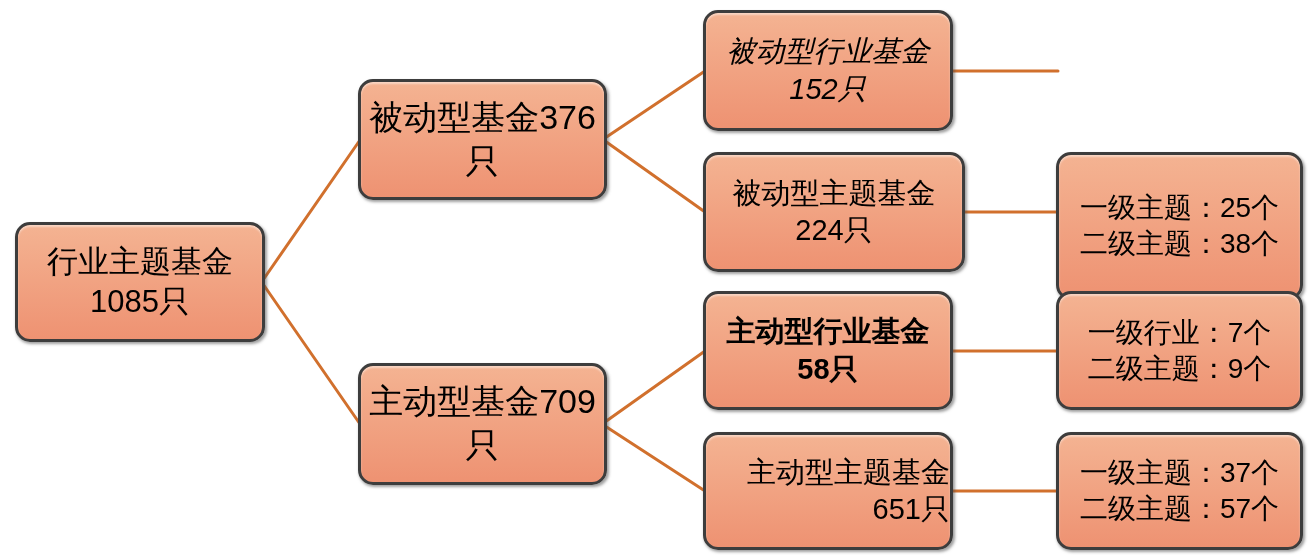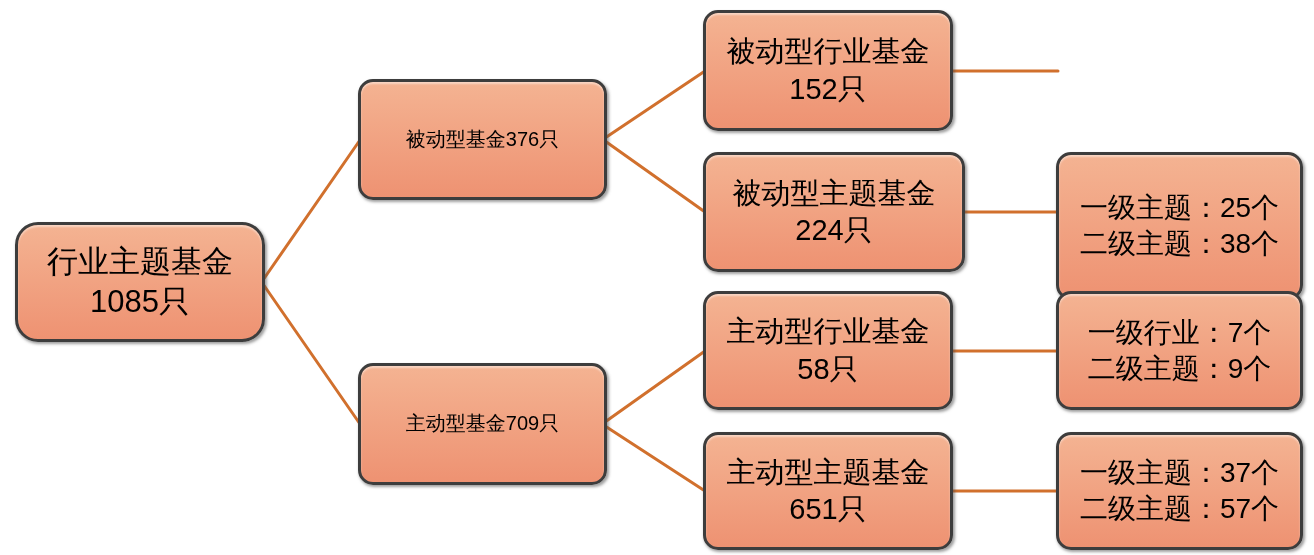--- a/index.html
+++ b/index.html
@@ -38,32 +38,32 @@
     align-items: center;
     justify-content: center;
     text-align: center;
     color: var(--text);
     background: linear-gradient(to bottom, var(--box-fill-top), var(--box-fill-bottom));
     border: 3px solid var(--box-border);
     border-radius: 15px;
     box-shadow: 1.5px 2px 3px rgba(80,80,80,0.55), inset 0 2px 2px rgba(255,255,255,0.45);
     line-height: 1.28;
   }
-  .lv1 { font-size: 31px; border-radius: 23px; }
-  .lv2 { font-size: 20px; }
+  .lv1 { font-size: 31px; }
+  .lv2 { font-size: 34px; }
   .lv3 { font-size: 29px; }
   .lv4 { font-size: 28px; }
 
   .pos-root { left: 15px;   top: 222px; width: 250px; height: 120px; }
   .pos-l2a  { left: 358px;  top: 79px;  width: 249px; height: 121px; }
   .pos-l2b  { left: 358px;  top: 363px; width: 249px; height: 122px; }
-  .pos-l3a  { left: 703px;  top: 10px;  width: 250px; height: 121px; }
+  .pos-l3a  { left: 703px;  top: 10px;  width: 250px; height: 121px; font-style: italic; }
   .pos-l3b  { left: 703px;  top: 152px; width: 262px; height: 120px; }
-  .pos-l3c  { left: 703px;  top: 291px; width: 250px; height: 119px; }
-  .pos-l3d  { left: 703px;  top: 432px; width: 250px; height: 118px; }
+  .pos-l3c  { left: 703px;  top: 291px; width: 250px; height: 119px; font-weight: bold; }
+  .pos-l3d  { left: 703px;  top: 432px; width: 250px; height: 118px; align-items: flex-end; }
   .pos-l4a  { left: 1056px; top: 10px;  width: 247px; height: 121px; }
   .pos-l4b  { left: 1056px; top: 152px; width: 247px; height: 148px; }
   .pos-l4c  { left: 1056px; top: 291px; width: 247px; height: 119px; }
   .pos-l4d  { left: 1056px; top: 432px; width: 247px; height: 118px; }
 </style>
 </head>
 <body>
 
 <div class="canvas">
 

